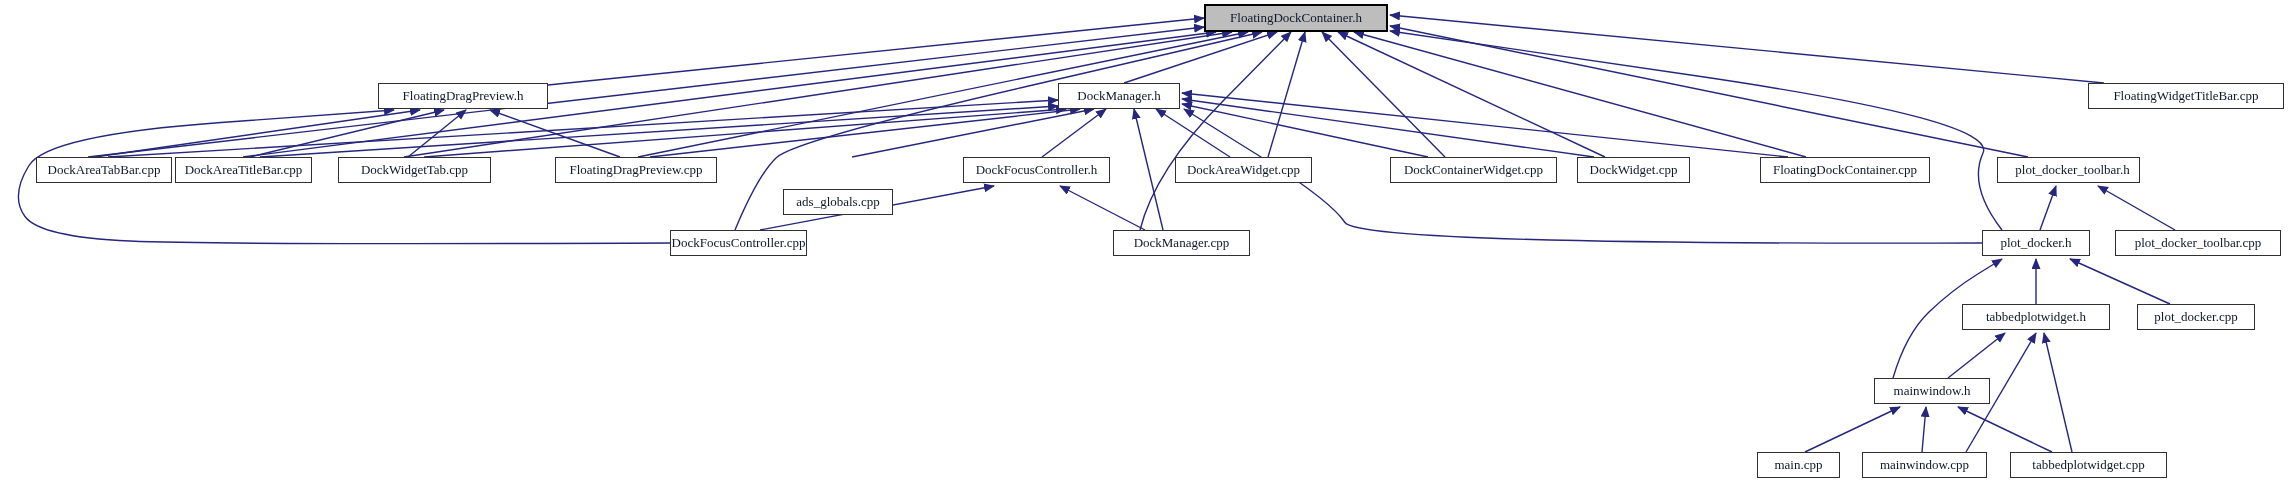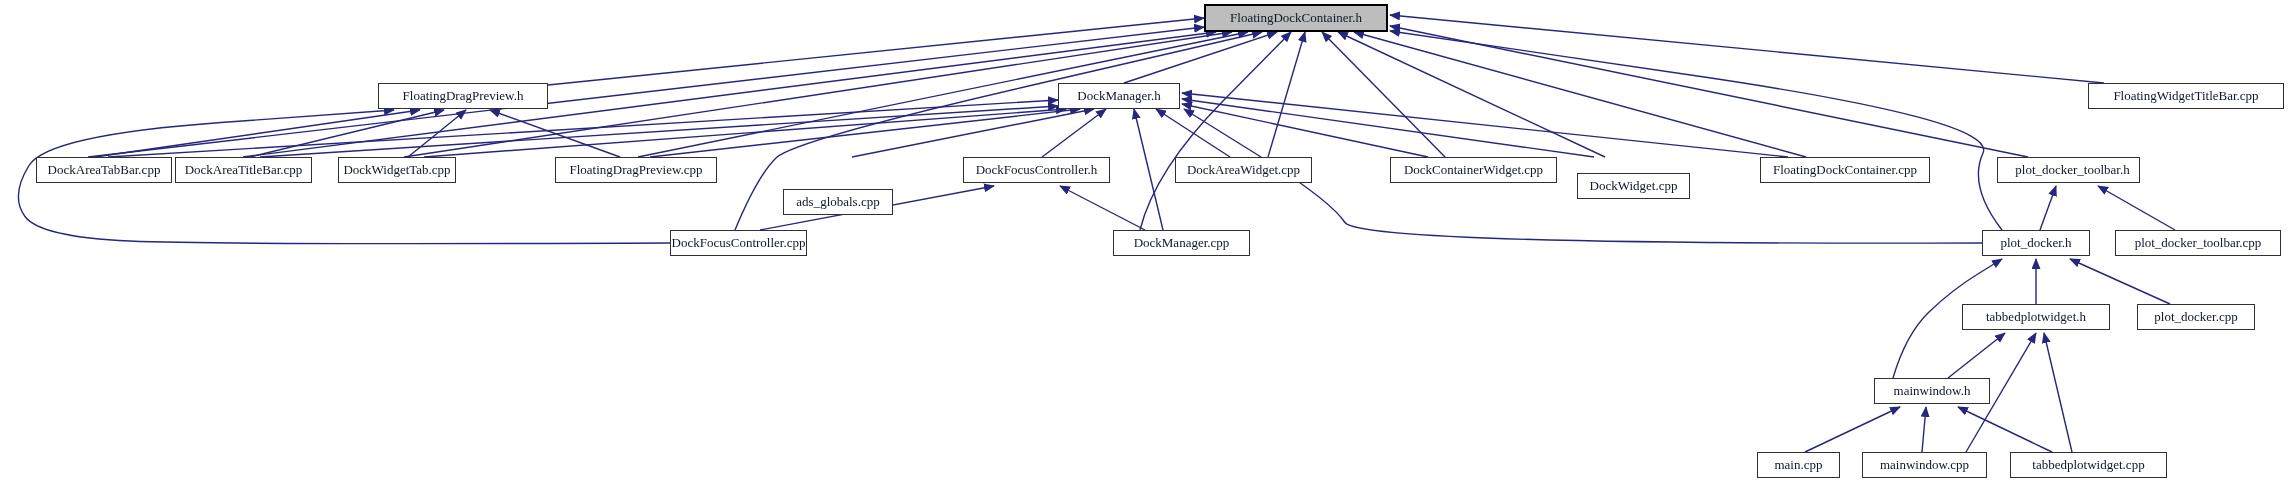--- a/index.html
+++ b/index.html
@@ -90,27 +90,27 @@
         <path d="M2052,452 L1958,407" class="edge" stroke="#26267c" marker-end="url(#arrow)"></path>
       </g>
   </svg>
   <div id="nodes">
       <div class="node main" style="left: 1204px; top: 4px; width: 184px; height: 28px;">FloatingDockContainer.h</div>
       <div class="node" style="left: 378px; top: 83px; width: 170px; height: 26px;">FloatingDragPreview.h</div>
       <div class="node" style="left: 1058px; top: 83px; width: 122px; height: 26px;">DockManager.h</div>
       <div class="node" style="left: 2088px; top: 83px; width: 196px; height: 26px;">FloatingWidgetTitleBar.cpp</div>
       <div class="node" style="left: 20px; top: 157px; width: 136px; height: 26px; margin-left: 16px;">DockAreaTabBar.cpp</div>
       <div class="node" style="left: 175px; top: 157px; width: 137px; height: 26px;">DockAreaTitleBar.cpp</div>
-      <div class="node" style="left: 338px; top: 157px; width: 118px; height: 26px;">DockWidgetTab.cpp</div>
+      <div class="node" style="left: 338px; top: 157px; width: 153px; height: 26px;">DockWidgetTab.cpp</div>
       <div class="node" style="left: 555px; top: 157px; width: 162px; height: 26px;">FloatingDragPreview.cpp</div>
       <div class="node" style="left: 783px; top: 157px; width: 110px; height: 26px; margin-top: 32px;">ads_globals.cpp</div>
       <div class="node" style="left: 963px; top: 157px; width: 147px; height: 26px;">DockFocusController.h</div>
       <div class="node" style="left: 1175px; top: 157px; width: 137px; height: 26px;">DockAreaWidget.cpp</div>
       <div class="node" style="left: 1390px; top: 157px; width: 167px; height: 26px;">DockContainerWidget.cpp</div>
-      <div class="node" style="left: 1577px; top: 157px; width: 113px; height: 26px; margin-top: 16px;">DockWidget.cpp</div>
+      <div class="node" style="left: 1577px; top: 157px; width: 113px; height: 26px;">DockWidget.cpp</div>
       <div class="node" style="left: 1760px; top: 157px; width: 170px; height: 26px;">FloatingDockContainer.cpp</div>
       <div class="node" style="left: 1997px; top: 157px; width: 143px; height: 26px; padding-left: 8px;">plot_docker_toolbar.h</div>
       <div class="node" style="left: 670px; top: 230px; width: 137px; height: 26px;">DockFocusController.cpp</div>
       <div class="node" style="left: 1113px; top: 230px; width: 137px; height: 26px;">DockManager.cpp</div>
       <div class="node" style="left: 1982px; top: 230px; width: 108px; height: 26px;">plot_docker.h</div>
       <div class="node" style="left: 2115px; top: 230px; width: 166px; height: 26px;">plot_docker_toolbar.cpp</div>
       <div class="node" style="left: 1962px; top: 304px; width: 148px; height: 26px;">tabbedplotwidget.h</div>
       <div class="node" style="left: 2137px; top: 304px; width: 118px; height: 26px;">plot_docker.cpp</div>
       <div class="node" style="left: 1874px; top: 378px; width: 116px; height: 26px;">mainwindow.h</div>
       <div class="node" style="left: 1757px; top: 452px; width: 83px; height: 26px;">main.cpp</div>

